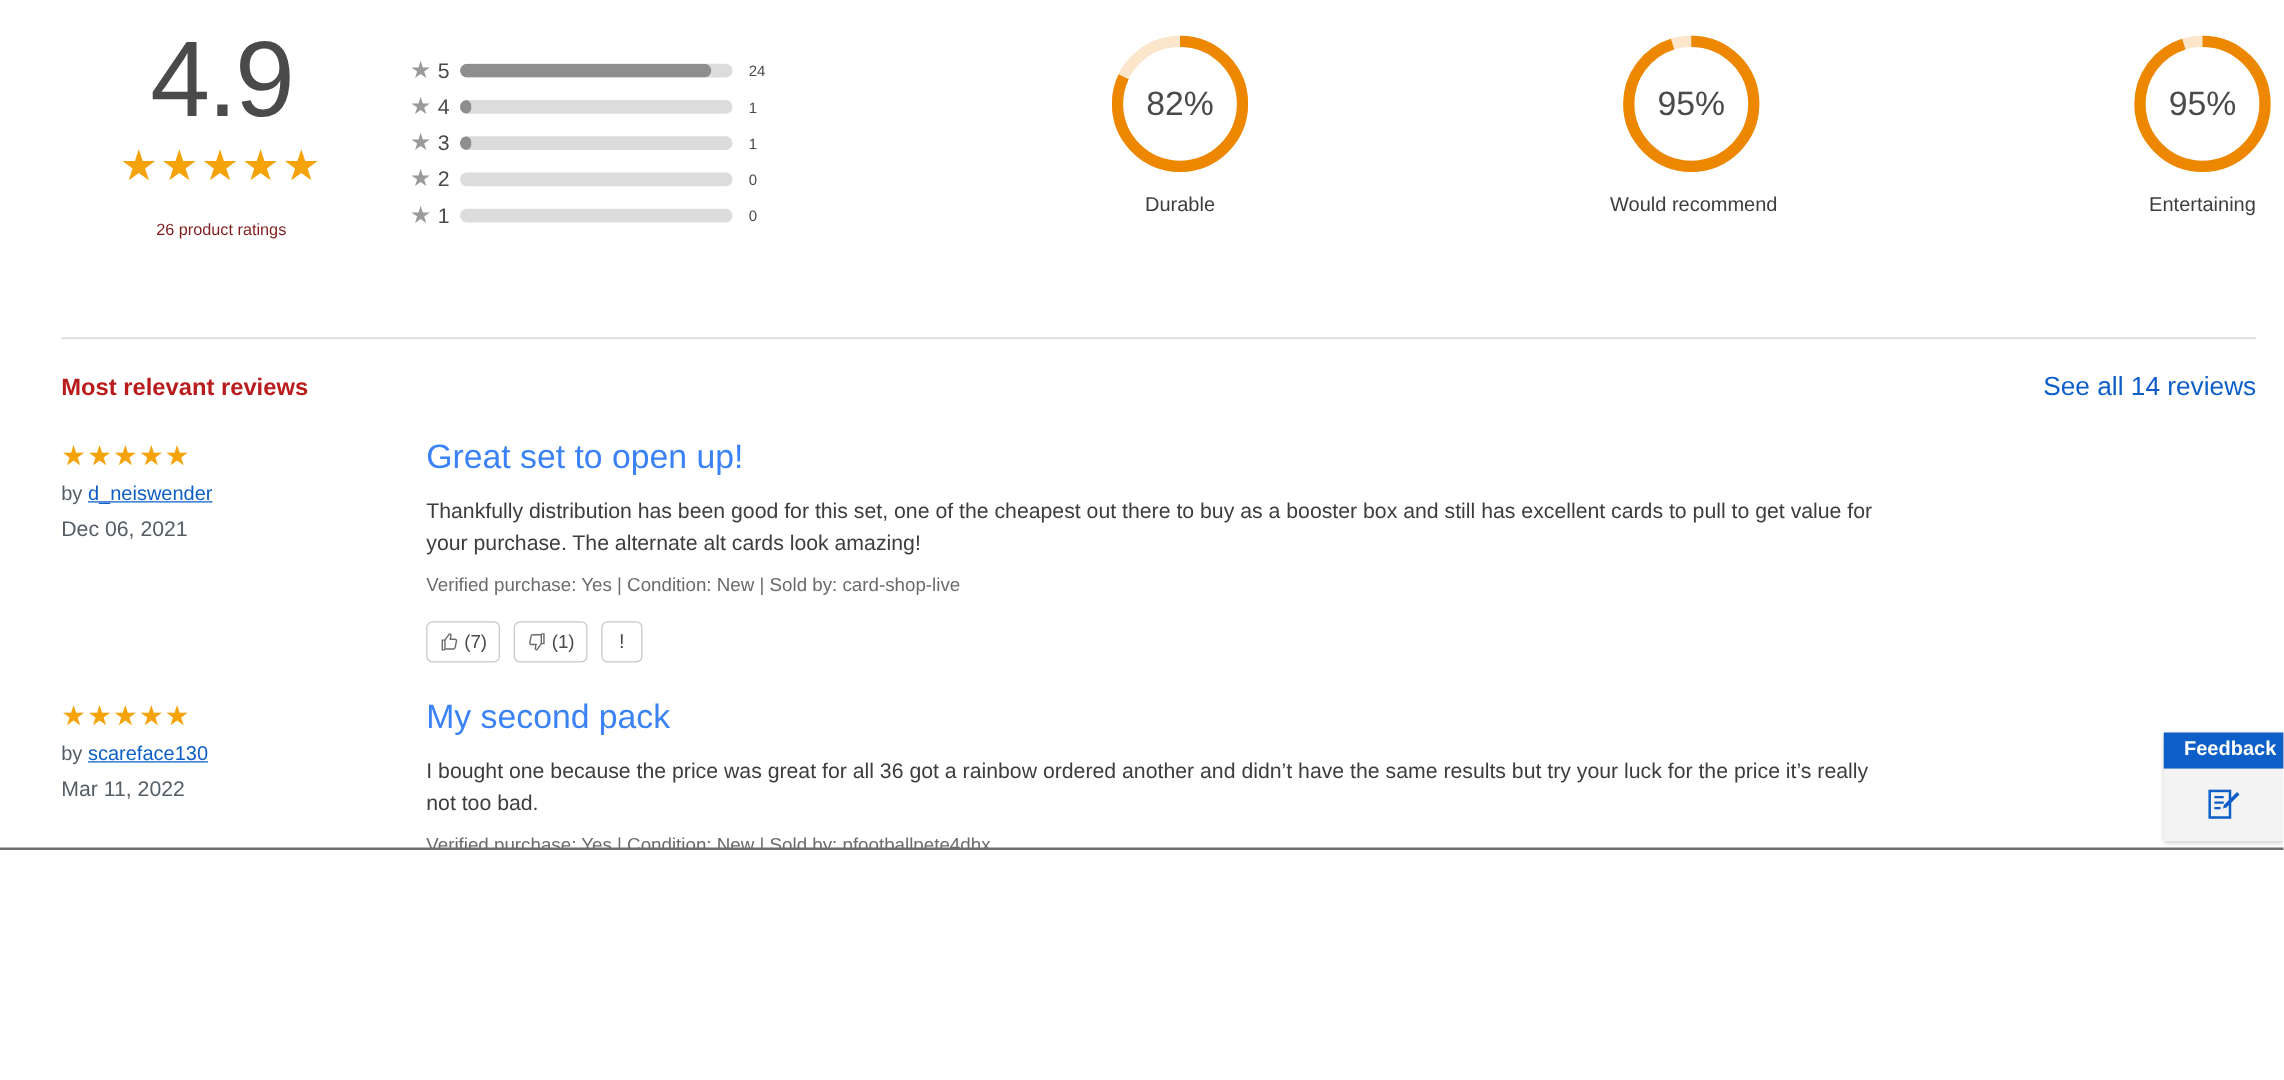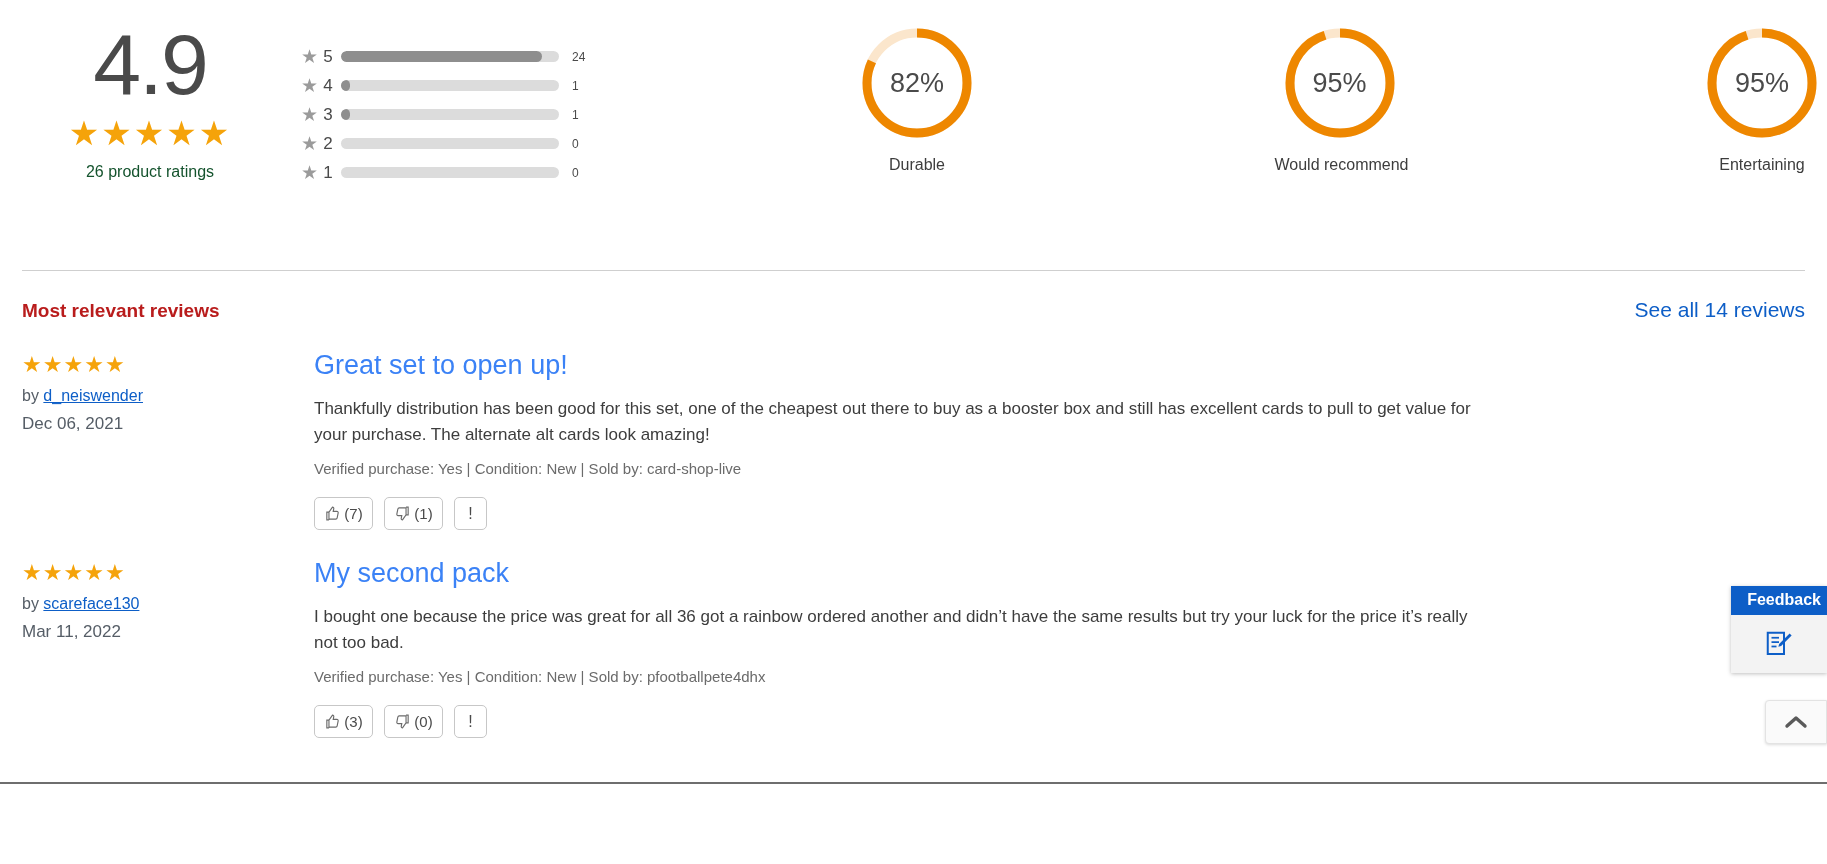--- a/index.html
+++ b/index.html
@@ -5,23 +5,24 @@
   * { box-sizing: border-box; }
   html, body {
     margin: 0; padding: 0;
     background: #ffffff;
     font-family: "Liberation Sans", sans-serif;
     color: #111820;
   }
   .page {
     position: relative;
     width: 1827px;
-    height: 784px;
+    height: 680px;
     overflow: hidden;
     background: #fff;
+    padding-left: 27px;
   }
 
   
   .summary {
     display: flex;
     align-items: flex-start;
     padding: 18px 0 0 0;
     height: 262px;
   }
   .avg-block {
@@ -38,23 +39,23 @@
     letter-spacing: -2px;
   }
   .avg-stars {
     margin-top: 10px;
     color: #f5a30a;
     font-size: 34px;
     letter-spacing: 2px;
     line-height: 1;
   }
   .avg-count {
-    margin-top: 13px;
-    font-size: 16px;
-    color: #14532d;
+    margin-top: 26px;
+    font-size: 13px;
+    color: #7f1d1d;
   }
 
   
   .histogram {
     flex: 0 0 420px;
     width: 420px;
     padding-top: 24px;
   }
   .hist-row {
     display: flex;

